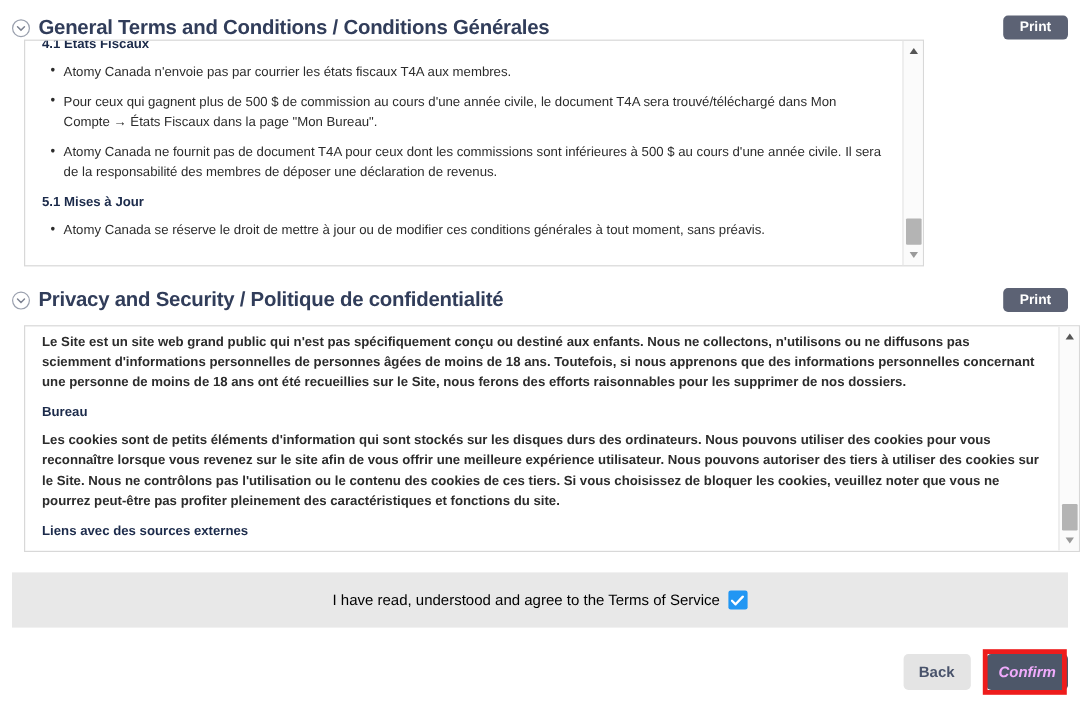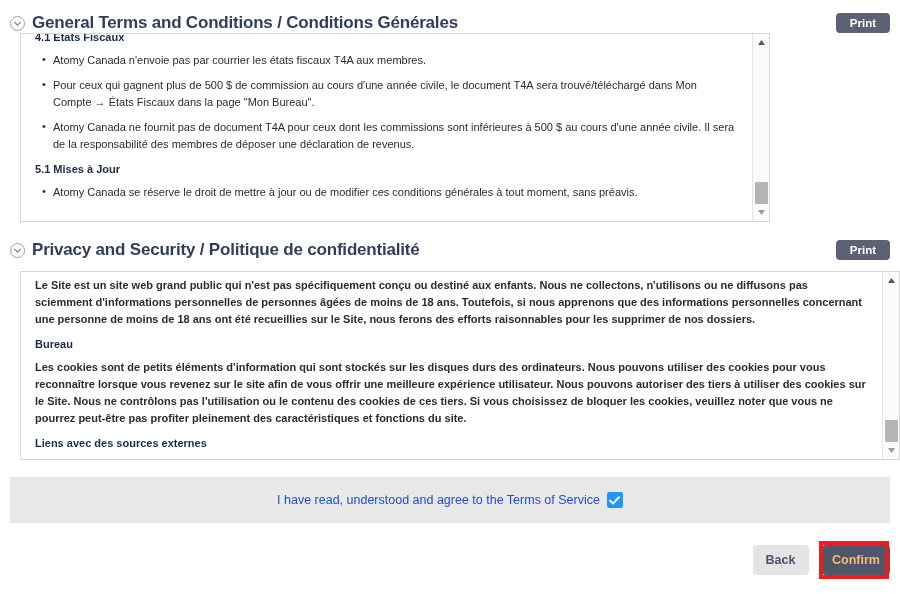--- a/index.html
+++ b/index.html
@@ -128,21 +128,21 @@
   .agree-bar {
     position: absolute;
     left: 10px; right: 10px;
     background: #e8e8e8;
     display: flex;
     align-items: center;
     justify-content: center;
   }
   .agree-label {
     font-size: 12.5px;
-    color: #1d4ed8;
+    color: #000000;
     margin-right: 7px;
   }
   .agree-check {
     width: 16px; height: 16px;
     background: #2196f3;
     border-radius: 2px;
     display: inline-flex;
     align-items: center;
     justify-content: center;
     cursor: pointer;
@@ -175,23 +175,24 @@
     height: 30px;
     cursor: pointer;
   }
   .btn-back {
     background: #e4e4e4;
     color: #49536b;
     width: 56px;
   }
   .btn-confirm {
     background: #4d5769;
-    color: #fdba74;
+    color: #f0abfc;
     width: 68px;
     margin-left: 9px;
+    font-style: italic;
   }
   .highlight-box {
     position: absolute;
     border: 4px solid #ee1c1c;
     pointer-events: none;
   }
 </style>
 </head>
 <body>
 

